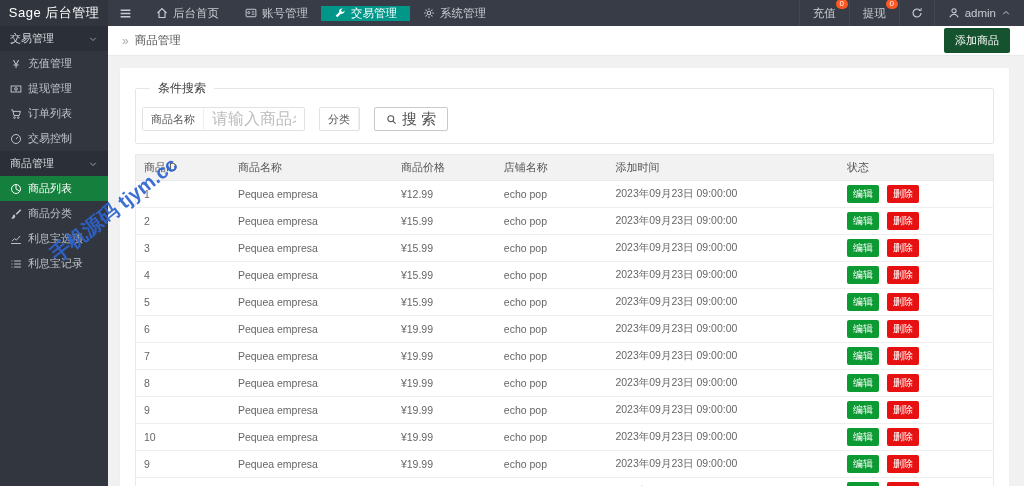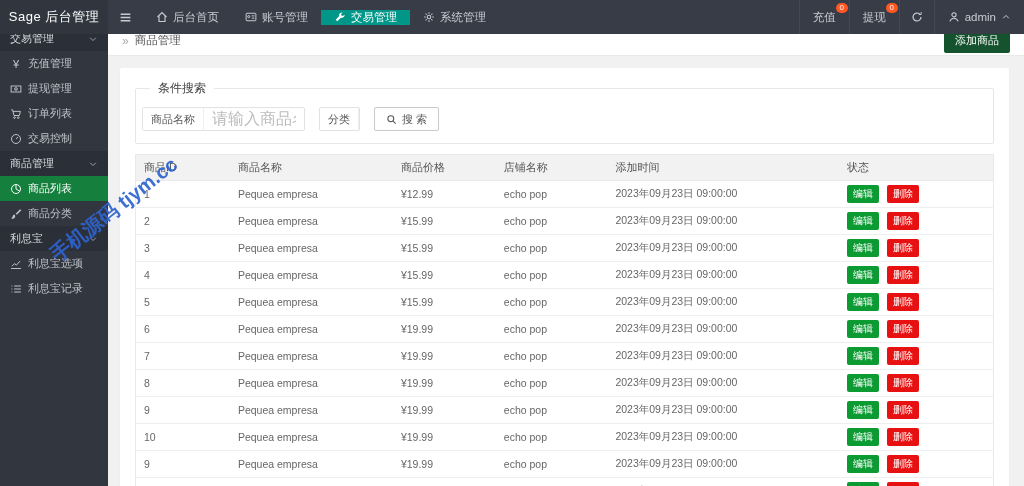--- a/index.html
+++ b/index.html
@@ -1,21 +1,21 @@
 <!DOCTYPE html>
 <html><head>
 <meta charset="utf-8">
 <style>
   * { margin:0; padding:0; box-sizing:border-box; }
   html,body { width:1024px; height:486px; overflow:hidden; }
   body { font-family:"Liberation Sans","DejaVu Sans",sans-serif; font-size:11px; color:#666; background:#f1f1f1; position:relative; }
   svg { display:block; }
 
   
-  .header { position:absolute; top:0; left:0; width:1024px; height:34px; background:#373c46; display:flex; align-items:stretch; z-index:20; }
+  .header { position:absolute; top:0; left:0; width:1024px; height:26px; background:#373c46; display:flex; align-items:stretch; z-index:20; }
   .logo { width:108px; background:#31353e; color:#fff; font-size:13px; display:flex; align-items:center; justify-content:center; letter-spacing:.5px; }
   .topnav { display:flex; align-items:center; flex:1; }
   .topnav-item { display:flex; align-items:center; gap:5px; padding:0 13px; color:#c8ccd2; cursor:pointer; font-size:11.5px; }
   .topnav-item.icon-only { padding:0 11px; }
   .topnav-item.active { background:#009688; color:#fff; }
   .top-right { display:flex; align-items:stretch; margin-left:auto; }
   .top-right .topnav-item { border-left:1px solid rgba(255,255,255,.06); }
   .badge-wrap { position:relative; }
   .badge { position:absolute; top:-7px; right:-12px; background:#ff5722; color:#fff; font-size:8px; line-height:10px; min-width:12px; text-align:center; border-radius:7px; padding:0 2px; }
 
@@ -40,21 +40,21 @@
   
   fieldset.search-field { border:1px solid #e6e6e6; border-radius:2px; padding:6px 6px 12px; margin-bottom:10px; }
   fieldset.search-field legend { font-size:12px; color:#444; padding:0 8px; margin-left:8px; }
   .search-row { display:flex; align-items:center; gap:14px; margin-top:4px; }
   .input-group { display:inline-flex; align-items:center; height:24px; border:1px solid #e2e2e2; border-radius:2px; background:#fff; }
   .input-group .group-label { padding:0 8px; color:#565656; white-space:nowrap; border-right:1px solid #efefef; height:100%; display:flex; align-items:center; background:#fff; }
   .input-group input { border:none; outline:none; width:100px; padding:0 8px; font-size:16px; color:#333; font-family:inherit; }
   .input-group input::placeholder { color:#bdbdbd; }
   .select-box { display:flex; align-items:center; width:100px; padding:0 8px; color:#9a9a9a; cursor:pointer; height:100%; }
   .select-box .sel-chev { margin-left:auto; color:#9a9a9a; }
-  .search-btn { display:inline-flex; align-items:center; gap:5px; height:24px; padding:0 11px; background:#fff; border:1px solid #c9c9c9; border-radius:2px; color:#555; font-size:11px; cursor:pointer; font-family:inherit; }
+  .search-btn { display:inline-flex; align-items:center; gap:5px; height:24px; padding:0 11px; background:#fff; border:1px solid #c9c9c9; border-radius:2px; color:#555; font-size:15px; cursor:pointer; font-family:inherit; }
 
   
   table.goods { width:100%; border-collapse:collapse; border:1px solid #e9e9e9; }
   table.goods th { background:#f2f2f2; color:#555; font-weight:normal; text-align:left; font-size:11px; padding:5px 8px; border-bottom:1px solid #e9e9e9; }
   table.goods td { font-size:10.5px; color:#666; padding:4px 8px; border-bottom:1px solid #eee; height:22px; }
   .op-btn { border:none; border-radius:2px; color:#fff; font-size:10px; padding:2px 6px; cursor:pointer; font-family:Liberation Serif, serif; }
   .op-edit { background:#0c9a33; margin-right:5px; }
   .op-del { background:#e81111; }
 
   
@@ -202,28 +202,20 @@
   </div>
   <div class="side-item">
     <span class="icn">
         <svg viewBox="0 0 16 16" width="12" height="12" fill="currentColor">
           <path d="M13.5 1.5l-6 6 1.6 1.6 6-6zM6.6 8.6C4.8 8.6 3.6 9.6 3.2 12c-.3 1.1-.9 1.4-1.7 1.6 1.2.9 3.4 1 4.6-.2 1-1 1.1-2.4.5-3.3z"></path>
         </svg>
       </span>
     <span>商品分类</span>
   </div>
 
-  <div class="side-section-title">
-    <span>利息宝</span>
-    <span class="chev">
-        <svg viewBox="0 0 16 16" width="10" height="10" stroke="currentColor" stroke-width="1.6" fill="none">
-          <path d="M3.5 6l4.5 4.5L12.5 6"></path>
-        </svg>
-      </span>
-  </div>
   <div class="side-item">
     <span class="icn">
         <svg viewBox="0 0 16 16" width="12" height="12" stroke="currentColor" stroke-width="1.3" fill="none">
           <path d="M1.5 14h13M2.5 11l3.5-3.5 2.5 2 5-5.5"></path>
         </svg>
       </span>
     <span>利息宝选项</span>
   </div>
   <div class="side-item">
     <span class="icn">

